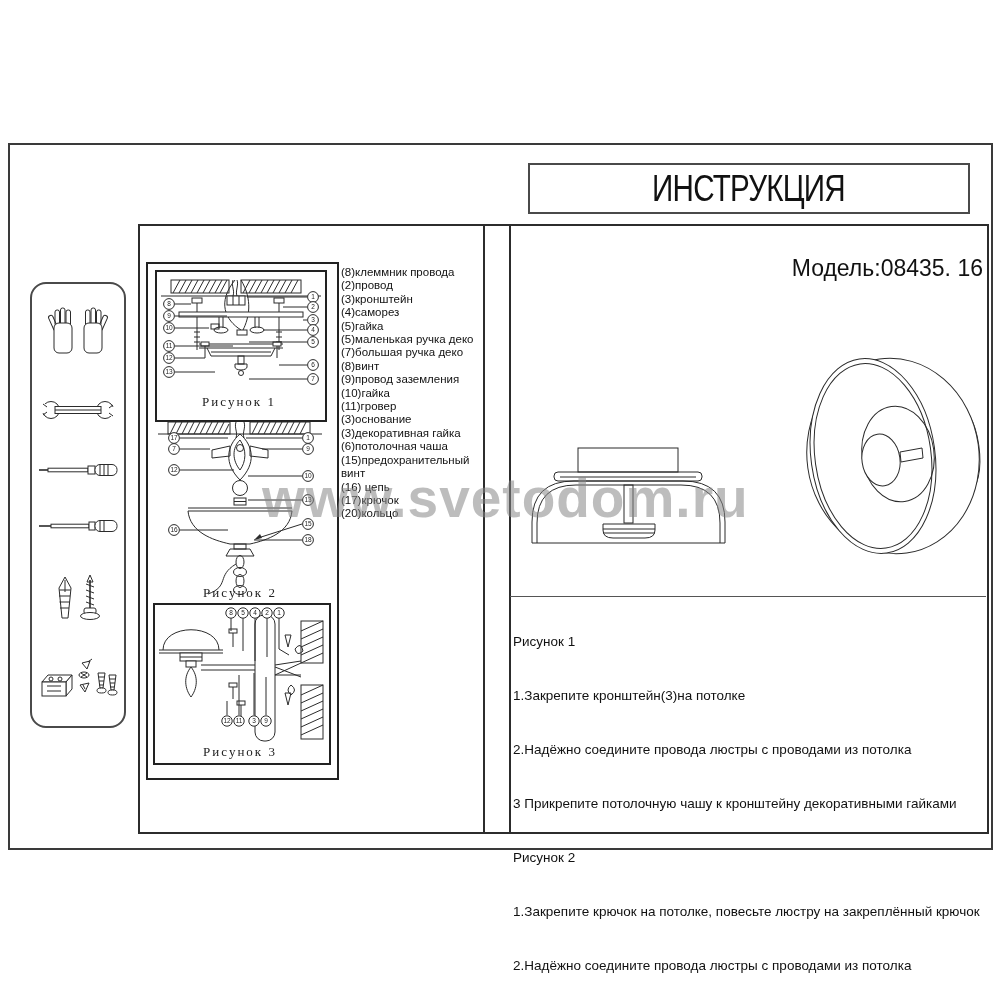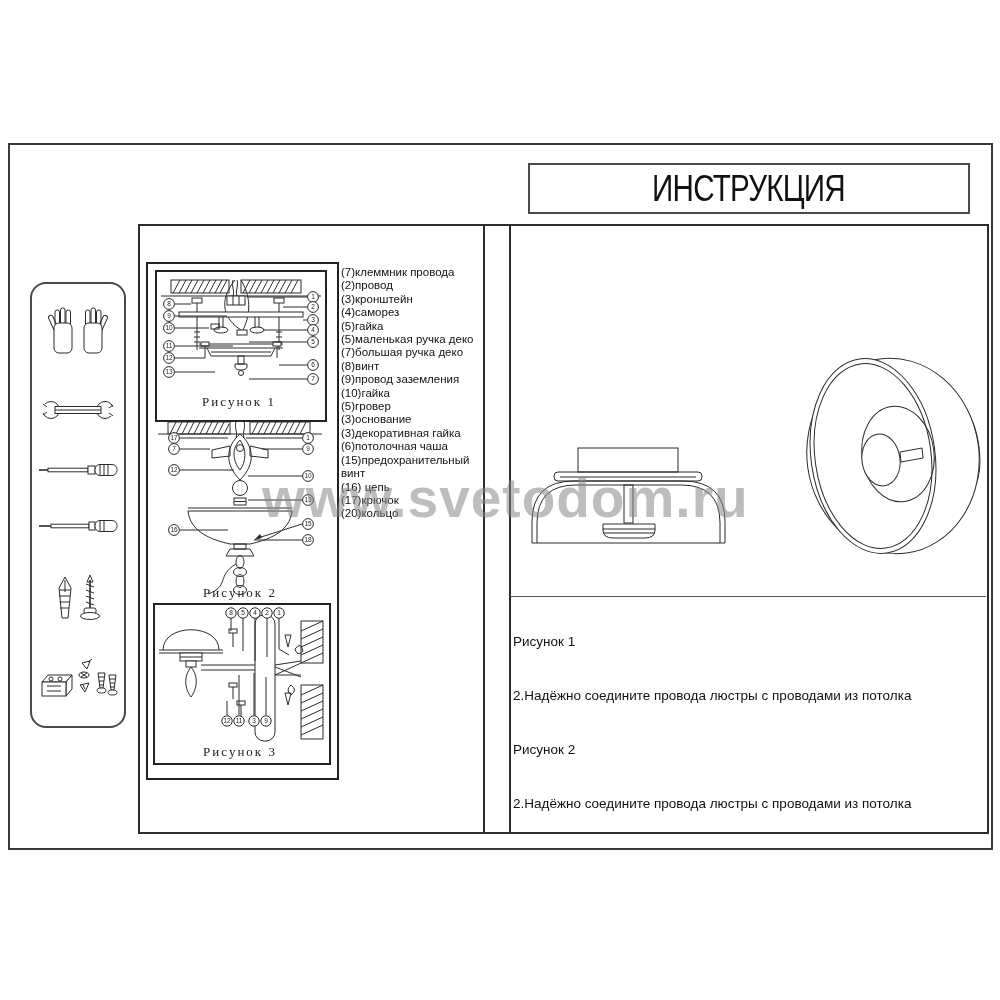--- a/index.html
+++ b/index.html
@@ -42,20 +42,21 @@
 
   <div class="abs title-box">
     <span>ИНСТРУКЦИЯ</span>
   </div>
 
   <div class="abs main-box"></div>
   <div class="abs vline" style="left:483px;top:224px;height:608px;"></div>
   <div class="abs vline" style="left:509px;top:224px;height:608px;"></div>
   <div class="abs hline" style="left:510px;top:596px;width:476px;"></div>
 
+  <div class="abs model-label">Модель:08435. 16</div>
 
   <div class="abs sidebar">
 
     <svg width="62" height="54" viewBox="0 0 62 54">
       <rect class="s" x="4" y="9" width="4.5" height="16" rx="2" transform="rotate(-24 6 17)"></rect>
       <rect class="s" x="8" y="4" width="4.5" height="16" rx="2"></rect>
       <rect class="s" x="13.5" y="2" width="4.5" height="17" rx="2"></rect>
       <rect class="s" x="19" y="4" width="4.5" height="16" rx="2"></rect>
       <rect class="sf" x="7" y="17" width="18" height="30" rx="5"></rect>
       <rect class="s" x="53.5" y="9" width="4.5" height="16" rx="2" transform="rotate(24 56 17)"></rect>
@@ -320,31 +321,31 @@
         <circle class="co-c" cx="99" cy="116" r="5.2"></circle>
           <text class="co" x="99" y="118.3">3</text>
         <circle class="co-c" cx="111" cy="116" r="5.2"></circle>
           <text class="co" x="111" y="118.3">9</text>
       </g>
     </svg>
   </div>
   <div class="abs fig-label" style="left:153px;top:744px;width:174px;">Рисунок 3</div>
 
   <div class="abs parts-list">
-    <div class="part">(7)клеммник провода</div>
+    <div class="part">(8)клеммник провода</div>
     <div class="part">(2)провод</div>
     <div class="part">(3)кронштейн</div>
     <div class="part">(4)саморез</div>
     <div class="part">(5)гайка</div>
     <div class="part">(5)маленькая ручка деко</div>
     <div class="part">(7)большая ручка деко</div>
     <div class="part">(8)винт</div>
     <div class="part">(9)провод заземления</div>
     <div class="part">(10)гайка</div>
-    <div class="part">(5)гровер</div>
+    <div class="part">(11)гровер</div>
     <div class="part">(3)основание</div>
     <div class="part">(3)декоративная гайка</div>
     <div class="part">(6)потолочная чаша</div>
     <div class="part">(15)предохранительный винт</div>
     <div class="part">(16) цепь</div>
     <div class="part">(17)крючок</div>
     <div class="part">(20)кольцо</div>
   </div>
 
   <svg class="abs" style="left:516px;top:438px;" width="225" height="115" viewBox="0 0 225 115">
@@ -364,22 +365,25 @@
     <ellipse class="sf" cx="98" cy="120" rx="86" ry="98" transform="rotate(-8 98 120)"></ellipse>
     <ellipse class="sf" cx="78" cy="120" rx="62" ry="98" transform="rotate(-8 78 120)"></ellipse>
     <ellipse class="s" cx="78" cy="120" rx="58" ry="93" transform="rotate(-8 78 120)"></ellipse>
     <ellipse class="s" cx="103" cy="118" rx="36" ry="48" transform="rotate(-8 103 118)"></ellipse>
     <polygon class="sf" points="105,116 127,112 128,122 106,126"></polygon>
     <ellipse class="sf" cx="86" cy="124" rx="19" ry="26" transform="rotate(-8 86 124)"></ellipse>
   </svg>
 
   <div class="abs instructions">
     <div>Рисунок 1</div>
+    <div>1.Закрепите кронштейн(3)на потолке</div>
     <div>2.Надёжно соедините провода люстры с проводами из потолка</div>
+    <div>3 Прикрепите потолочную чашу к кронштейну декоративными гайками</div>
     <div>Рисунок 2</div>
+    <div>1.Закрепите крючок на потолке, повесьте люстру на закреплённый крючок</div>
     <div>2.Надёжно соедините провода люстры с проводами из потолка</div>
     
     
     
     
   </div>
 
   <div class="abs watermark">www.svetodom.ru</div>
 
 </div>

